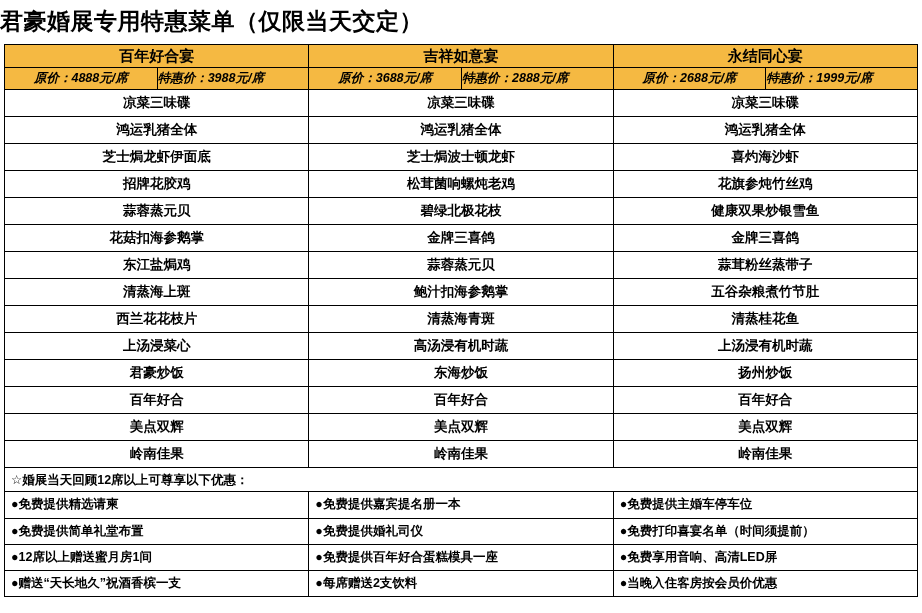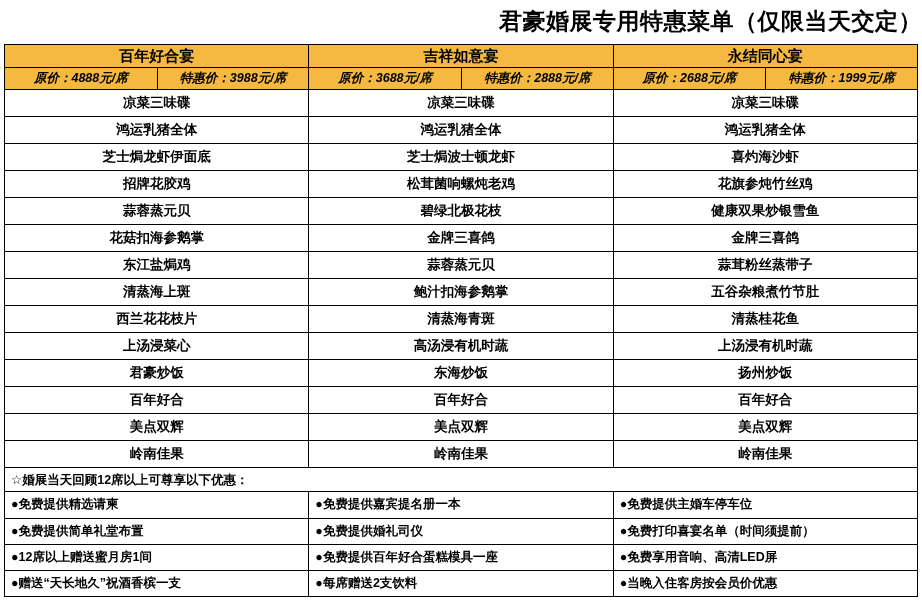--- a/index.html
+++ b/index.html
@@ -9,21 +9,21 @@
     font-family: "Liberation Sans", "DejaVu Sans", sans-serif;
   }
   #page {
     width: 922px;
     height: 613px;
     position: relative;
     background: #ffffff;
     overflow: hidden;
   }
   .title {
-    text-align: right;
+    text-align: left;
     font-size: 23px;
     font-weight: bold;
     color: #000;
     padding: 6px 0 7px 0;
     letter-spacing: 0.5px;
   }
   table.menu {
     border-collapse: collapse;
     width: 914px;
     margin: 0 4px;
@@ -53,21 +53,21 @@
     font-size: 12.5px;
     font-weight: bold;
   }
   .price-orig {
     flex: 1 1 50%;
     text-align: center;
     padding: 2px 0;
   }
   .price-sale {
     flex: 1 1 50%;
-    text-align: center;
+    text-align: left;
     padding: 2px 0;
     border-left: 1px solid #000;
   }
   .dish {
     font-size: 13.5px;
     font-weight: bold;
     height: 27px;
     padding: 0;
     color: #000;
     border-left: 1px solid #000;

